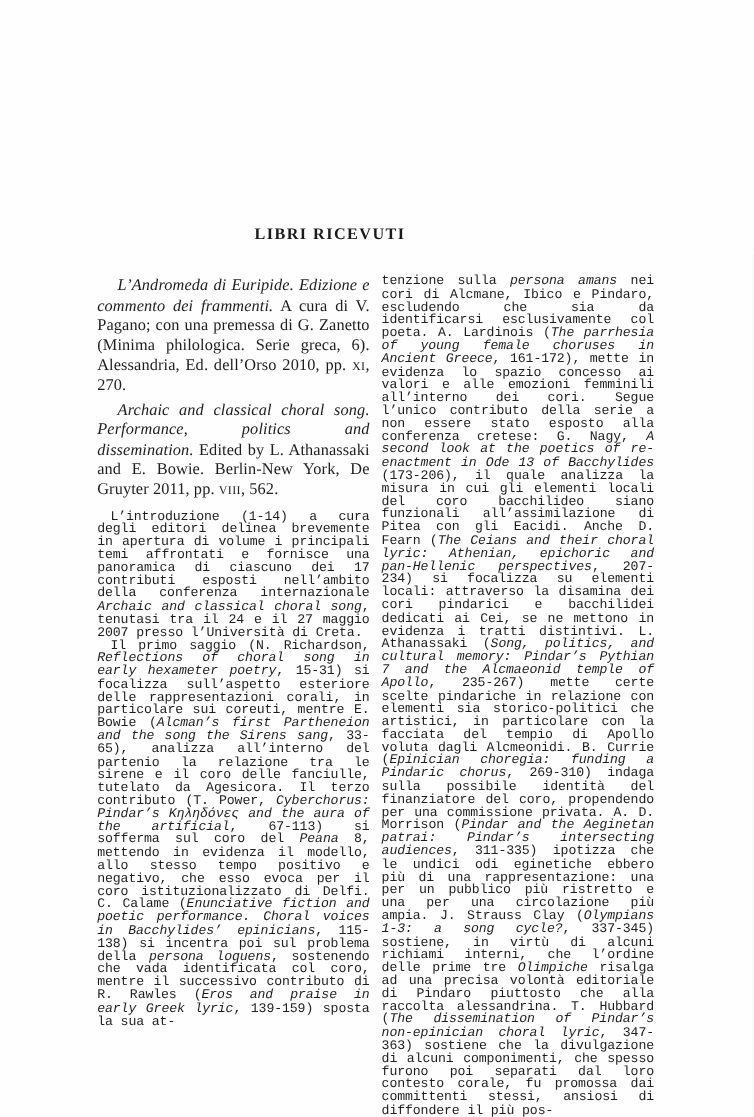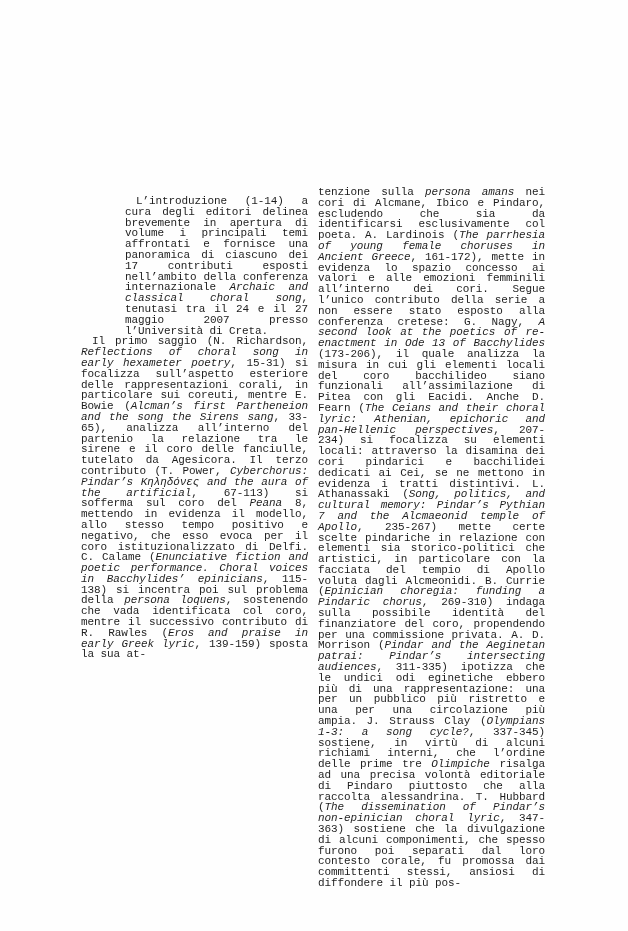--- a/index.html
+++ b/index.html
@@ -54,38 +54,40 @@
   }
   .body {
     font-size: 11px;
     line-height: 10.8px;
     text-indent: 11px;
     letter-spacing: -0.1px;
     font-family: Liberation Mono, monospace;
   }
   .body.first {
     margin-top: 9px;
-    margin-left: 44px;
   }
   .body.noindent {
     text-indent: 0;
   }
   .run-italic { font-style: italic; }
   .run-smallcaps { font-variant: small-caps; letter-spacing: 0.3px; }
 </style>
 </head>
 <body>
 
 <div class="page">
   <div class="content">
 
+    <h1 class="title">LIBRI RICEVUTI</h1>
 
     <div class="columns">
 
       <div class="col">
+        <p class="entry"><span class="run-italic">L’Andromeda di Euripide. Edizione e commento dei frammenti.</span><span> A cura di V. Pagano; con una premessa di G. Zanetto (Minima philologica. Serie greca, 6). Alessandria, Ed. dell’Orso 2010, pp. </span><span class="run-smallcaps">xi</span><span>, 270.</span></p>
+        <p class="entry"><span class="run-italic">Archaic and classical choral song. Performance, politics and dissemination.</span><span> Edited by L. Athanassaki and E. Bowie. Berlin-New York, De Gruyter 2011, pp. </span><span class="run-smallcaps">viii</span><span>, 562.</span></p>
         <p class="body first"><span>L’introduzione (1-14) a cura degli editori delinea brevemente in apertura di volume i principali temi affrontati e fornisce una panoramica di ciascuno dei 17 contributi esposti nell’ambito della conferenza internazionale </span><span class="run-italic">Archaic and classical choral song</span><span>, tenutasi tra il 24 e il 27 maggio 2007 presso l’Università di Creta.</span></p>
         <p class="body"><span>Il primo saggio (N. Richardson, </span><span class="run-italic">Reflections of choral song in early hexameter poetry</span><span>, 15-31) si focalizza sull’aspetto esteriore delle rappresentazioni corali, in particolare sui coreuti, mentre E. Bowie (</span><span class="run-italic">Alcman’s first Partheneion and the song the Sirens sang</span><span>, 33-65), analizza all’interno del partenio la relazione tra le sirene e il coro delle fanciulle, tutelato da Agesicora. Il terzo contributo (T. Power, </span><span class="run-italic">Cyberchorus: Pindar’s Κηληδόνες and the aura of the artificial</span><span>, 67-113) si sofferma sul coro del </span><span class="run-italic">Peana</span><span> 8, mettendo in evidenza il modello, allo stesso tempo positivo e negativo, che esso evoca per il coro istituzionalizzato di Delfi. C. Calame (</span><span class="run-italic">Enunciative fiction and poetic performance. Choral voices in Bacchylides’ epinicians</span><span>, 115-138) si incentra poi sul problema della </span><span class="run-italic">persona loquens</span><span>, sostenendo che vada identificata col coro, mentre il successivo contributo di R. Rawles (</span><span class="run-italic">Eros and praise in early Greek lyric</span><span>, 139-159) sposta la sua at-</span></p>
       </div>
 
       <div class="col">
         <p class="body noindent"><span>tenzione sulla </span><span class="run-italic">persona amans</span><span> nei cori di Alcmane, Ibico e Pindaro, escludendo che sia da identificarsi esclusivamente col poeta. A. Lardinois (</span><span class="run-italic">The parrhesia of young female choruses in Ancient Greece</span><span>, 161-172), mette in evidenza lo spazio concesso ai valori e alle emozioni femminili all’interno dei cori. Segue l’unico contributo della serie a non essere stato esposto alla conferenza cretese: G. Nagy, </span><span class="run-italic">A second look at the poetics of re-enactment in Ode 13 of Bacchylides</span><span> (173-206), il quale analizza la misura in cui gli elementi locali del coro bacchilideo siano funzionali all’assimilazione di Pitea con gli Eacidi. Anche D. Fearn (</span><span class="run-italic">The Ceians and their choral lyric: Athenian, epichoric and pan-Hellenic perspectives</span><span>, 207-234) si focalizza su elementi locali: attraverso la disamina dei cori pindarici e bacchilidei dedicati ai Cei, se ne mettono in evidenza i tratti distintivi. L. Athanassaki (</span><span class="run-italic">Song, politics, and cultural memory: Pindar’s Pythian 7 and the Alcmaeonid temple of Apollo</span><span>, 235-267) mette certe scelte pindariche in relazione con elementi sia storico-politici che artistici, in particolare con la facciata del tempio di Apollo voluta dagli Alcmeonidi. B. Currie (</span><span class="run-italic">Epinician choregia: funding a Pindaric chorus</span><span>, 269-310) indaga sulla possibile identità del finanziatore del coro, propendendo per una commissione privata. A. D. Morrison (</span><span class="run-italic">Pindar and the Aeginetan patrai: Pindar’s intersecting audiences</span><span>, 311-335) ipotizza che le undici odi eginetiche ebbero più di una rappresentazione: una per un pubblico più ristretto e una per una circolazione più ampia. J. Strauss Clay (</span><span class="run-italic">Olympians 1-3: a song cycle?</span><span>, 337-345) sostiene, in virtù di alcuni richiami interni, che l’ordine delle prime tre </span><span class="run-italic">Olimpiche</span><span> risalga ad una precisa volontà editoriale di Pindaro piuttosto che alla raccolta alessandrina. T. Hubbard (</span><span class="run-italic">The dissemination of Pindar’s non-epinician choral lyric</span><span>, 347-363) sostiene che la divulgazione di alcuni componimenti, che spesso furono poi separati dal loro contesto corale, fu promossa dai committenti stessi, ansiosi di diffondere il più pos-</span></p>
       </div>
 
     </div>
   </div>

